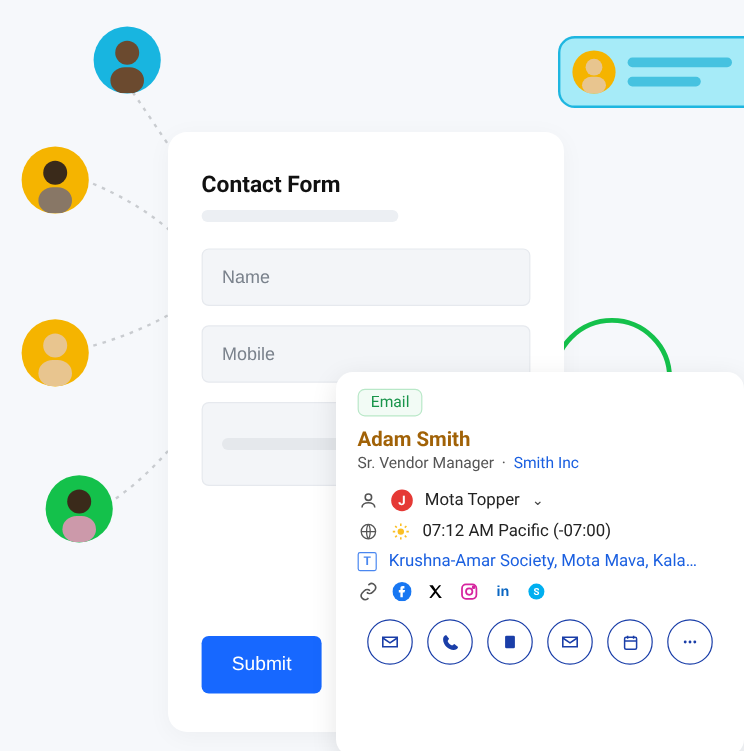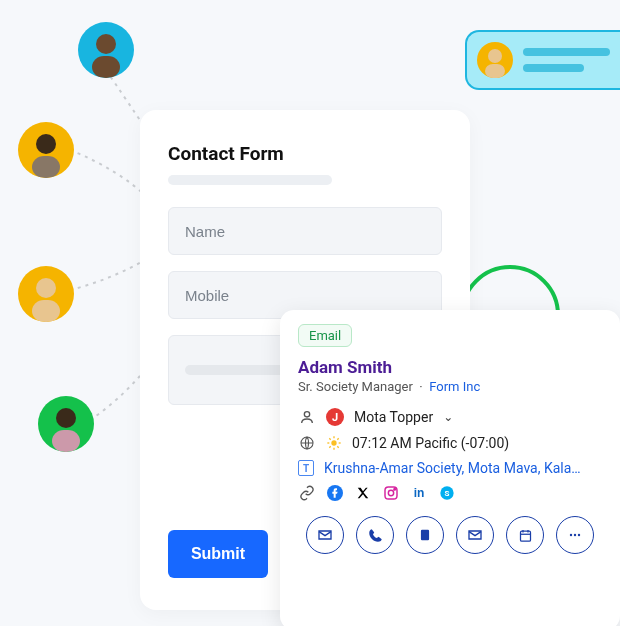--- a/index.html
+++ b/index.html
@@ -106,21 +106,21 @@
   }
   .form-card .submit {
     margin-top: auto;
     width: 100px;
     height: 48px;
     background:#1768ff;
     color:#fff;
     border:none;
     border-radius:6px;
     font-size:16px;
-    font-weight:700;
+    font-weight:400;
     cursor:pointer;
   }
 
   
   .contact-card {
     position: absolute;
     left: 280px;
     top: 310px;
     width: 340px;
     height: 320px;
@@ -148,21 +148,21 @@
     width:50px; height:50px; border-radius:50%; background:#f5b400;
   }
   .contact-head .count {
     position:absolute; left:-2px; bottom:-2px;
     width:20px; height:20px; background:#111; color:#fff;
     border-radius:50%; font-size:11px; font-weight:600;
     display:flex; align-items:center; justify-content:center;
     border:2px solid #fff;
   }
   .contact-head .txt { display:flex; flex-direction:column; }
-  .contact-head .name { font-size:17px; font-weight:700; color:#4c1d95; }
+  .contact-head .name { font-size:17px; font-weight:700; color:#a16207; }
   .contact-head .sub { font-size:13px; color:#555; margin-top:2px; }
   .contact-head .sub .company { color:#1a5fe0; }
 
   .info-row {
     display:flex; align-items:center; gap:10px;
     font-size: 14px; color:#222; padding: 4px 0;
   }
   .info-row .ic {
     width:18px; height:18px; display:inline-flex; align-items:center; justify-content:center;
     color:#555;
@@ -263,23 +263,23 @@
   <button class="submit">Submit</button>
 </div>
 
 <div class="contact-card">
   <span class="tag">Email</span>
 
   <div class="contact-head">
     <div class="txt">
       <div class="name">Adam Smith</div>
       <div class="sub">
-        <span>Sr. Society Manager</span>
+        <span>Sr. Vendor Manager</span>
         &nbsp;<span>·</span>&nbsp;
-        <span class="company">Form Inc</span>
+        <span class="company">Smith Inc</span>
       </div>
     </div>
   </div>
 
   <div class="info-row">
     <span class="ic">
       <svg width="16" height="16" viewBox="0 0 24 24" fill="none" stroke="currentColor" stroke-width="2">
           <circle cx="12" cy="8" r="4"></circle>
           <path d="M4 21c0-4 4-6 8-6s8 2 8 6"></path>
         </svg>

